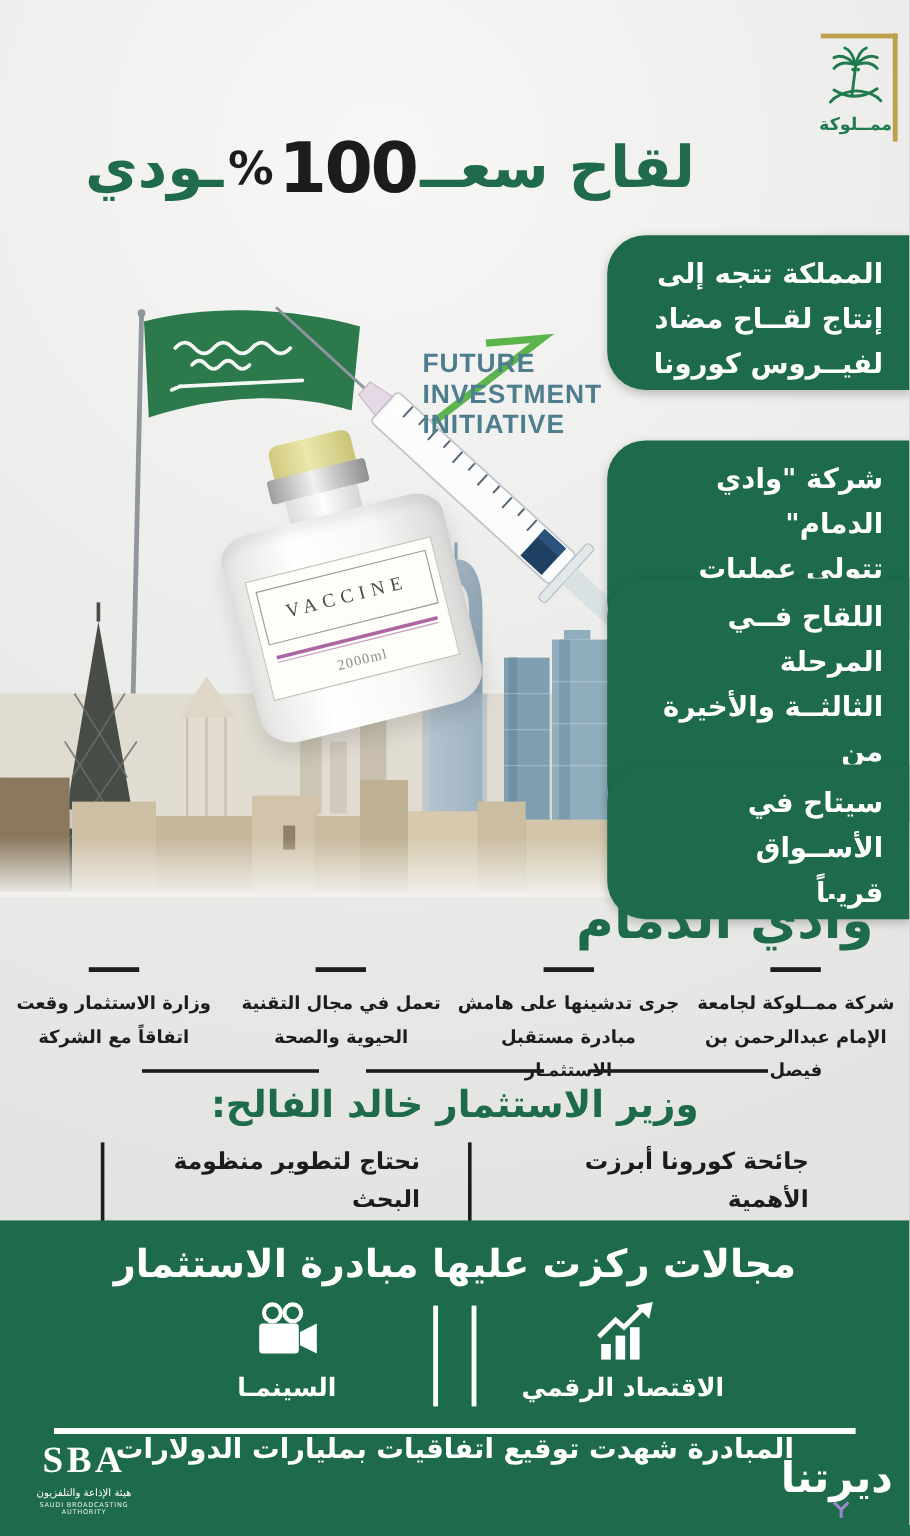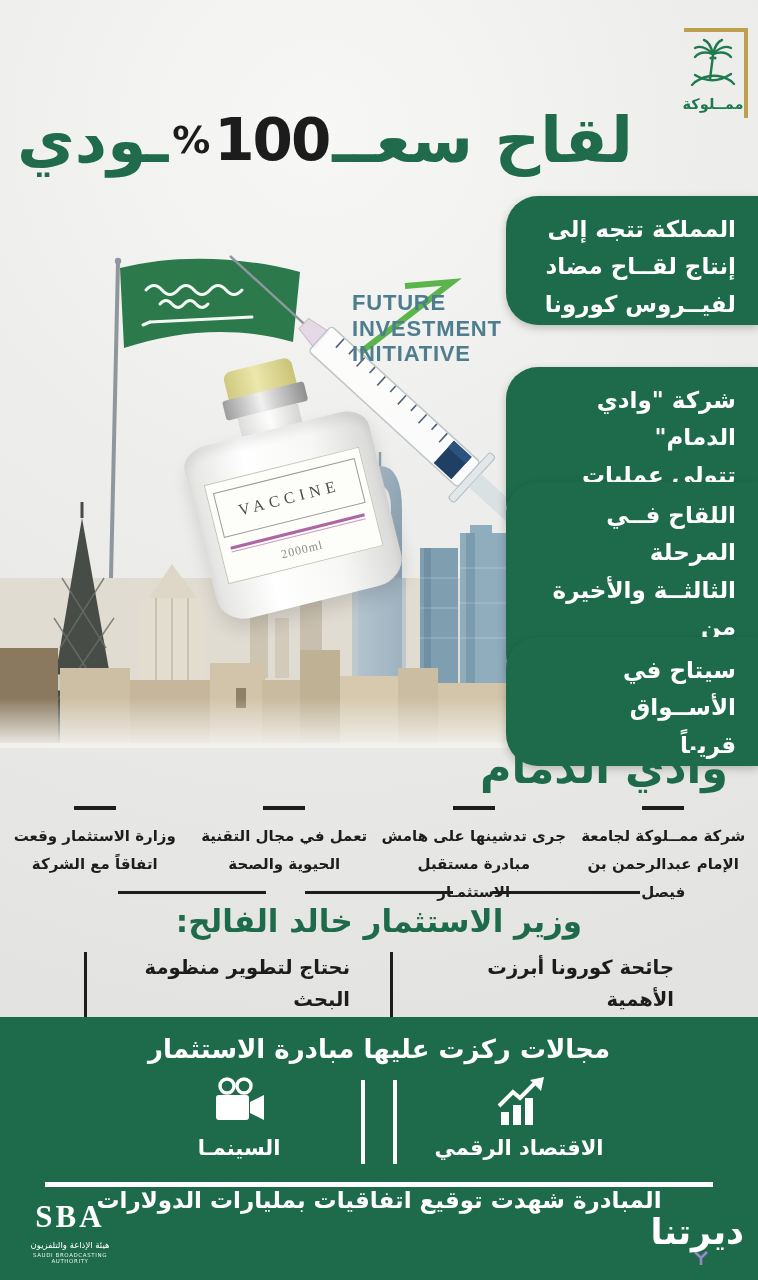--- a/index.html
+++ b/index.html
@@ -10,21 +10,21 @@
   }
   
   .saudi-logo{position:absolute;top:28px;right:8px;width:74px;height:110px;text-align:center;}
   .saudi-frame{position:absolute;top:0;right:2px;width:60px;height:86px;
     border-top:4px solid #bda04e;border-right:4px solid #bda04e;}
   .saudi-palm{position:relative;margin-top:8px;}
   .saudi-name{position:relative;margin-top:0;font-size:14.5px;font-weight:bold;color:#1f7a4d;}
   
   .title-row{position:absolute;top:84px;left:0;width:650px;height:112px;
     display:flex;flex-direction:row;justify-content:center;align-items:center;gap:3px;direction:ltr;}
-  .t-ar{direction:rtl;unicode-bidi:isolate;font-weight:bold;font-size:63px;color:#1f6b4c;line-height:1;text-align:right;}
+  .t-ar{direction:rtl;unicode-bidi:isolate;font-weight:bold;font-size:48px;color:#1f6b4c;line-height:1;text-align:right;}
   .t-num{font-weight:bold;font-size:58px;color:#1c1c1c;line-height:1;letter-spacing:-2px;}
   .t-pct{font-weight:bold;font-size:38px;color:#1c1c1c;line-height:1;margin:0 1px;}
   
   .hero-svg{position:absolute;top:248px;left:0;}
   .fii{position:absolute;left:352px;top:290px;direction:ltr;text-align:left;
     font-family:"Liberation Sans",sans-serif;font-size:22px;font-weight:600;letter-spacing:.8px;
     color:#4e7d8e;line-height:1.16;}
   
   .vial{position:absolute;left:170px;top:364px;width:190px;transform:rotate(-14deg);transform-origin:50% 15%;}
   .vial-cap{width:70px;height:29px;margin:0 auto;border-radius:8px 8px 3px 3px;
@@ -58,21 +58,21 @@
     background:repeating-linear-gradient(90deg,#1d1d1d 0 148px,transparent 148px 187px);}
   
   .minister-title{position:absolute;top:903px;left:0;right:0;text-align:center;
     font-size:31px;font-weight:bold;color:#1e6b4c;}
   .quotes{position:absolute;top:952px;left:0;right:0;display:flex;direction:rtl;
     justify-content:center;gap:40px;}
   .quote{border-left:3px solid #1d1d1d;padding-left:25px;text-align:right;
     font-size:19.5px;font-weight:bold;color:#1c1c1c;line-height:1.62;}
   
   .focus{position:absolute;top:1017px;left:0;width:758px;height:263px;background:#1e6b4c;color:#fff;}
-  .focus-title{padding-top:17px;text-align:center;font-size:26px;font-weight:bold;}
+  .focus-title{padding-top:17px;text-align:center;font-size:32px;font-weight:bold;}
   .items{margin-top:12px;display:flex;direction:rtl;align-items:stretch;justify-content:center;height:96px;}
   .item{width:216px;display:flex;flex-direction:column;align-items:center;justify-content:flex-start;}
   .item .label{margin-top:6px;font-size:21px;font-weight:bold;}
   .sep{width:4px;height:84px;background:#fff;margin:4px 14px 0;}
   .divider{width:668px;height:5px;background:#fff;margin:10px auto 0;}
   .focus-footer{text-align:center;font-size:23px;font-weight:bold;}
   .sba{position:absolute;left:18px;bottom:16px;width:104px;text-align:center;color:#fff;}
   .sba-acronym{font-family:"Liberation Serif",serif;font-size:31px;font-weight:bold;letter-spacing:3px;direction:ltr;}
   .sba-ar{font-size:8.5px;margin-top:5px;}
   .sba-en{font-size:5.5px;letter-spacing:.6px;opacity:.9;margin-top:2px;direction:ltr;}

